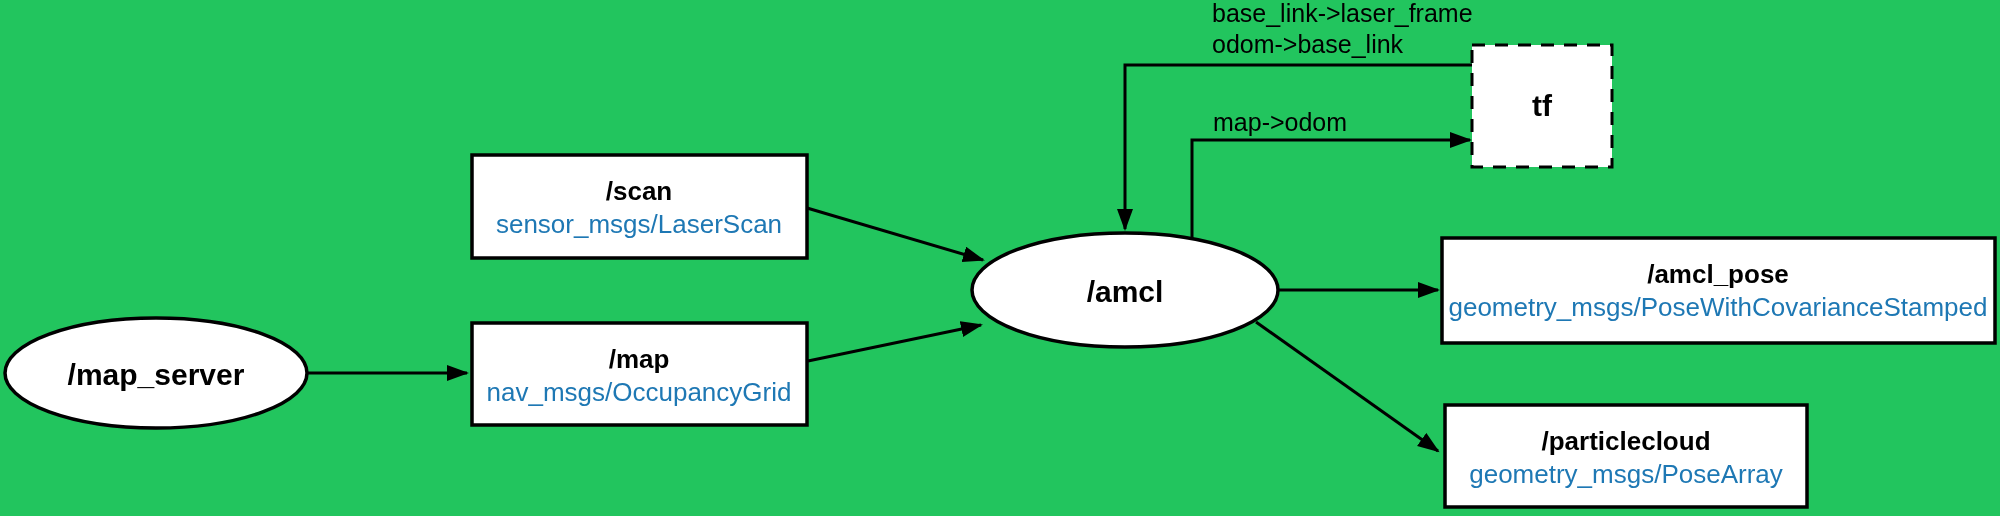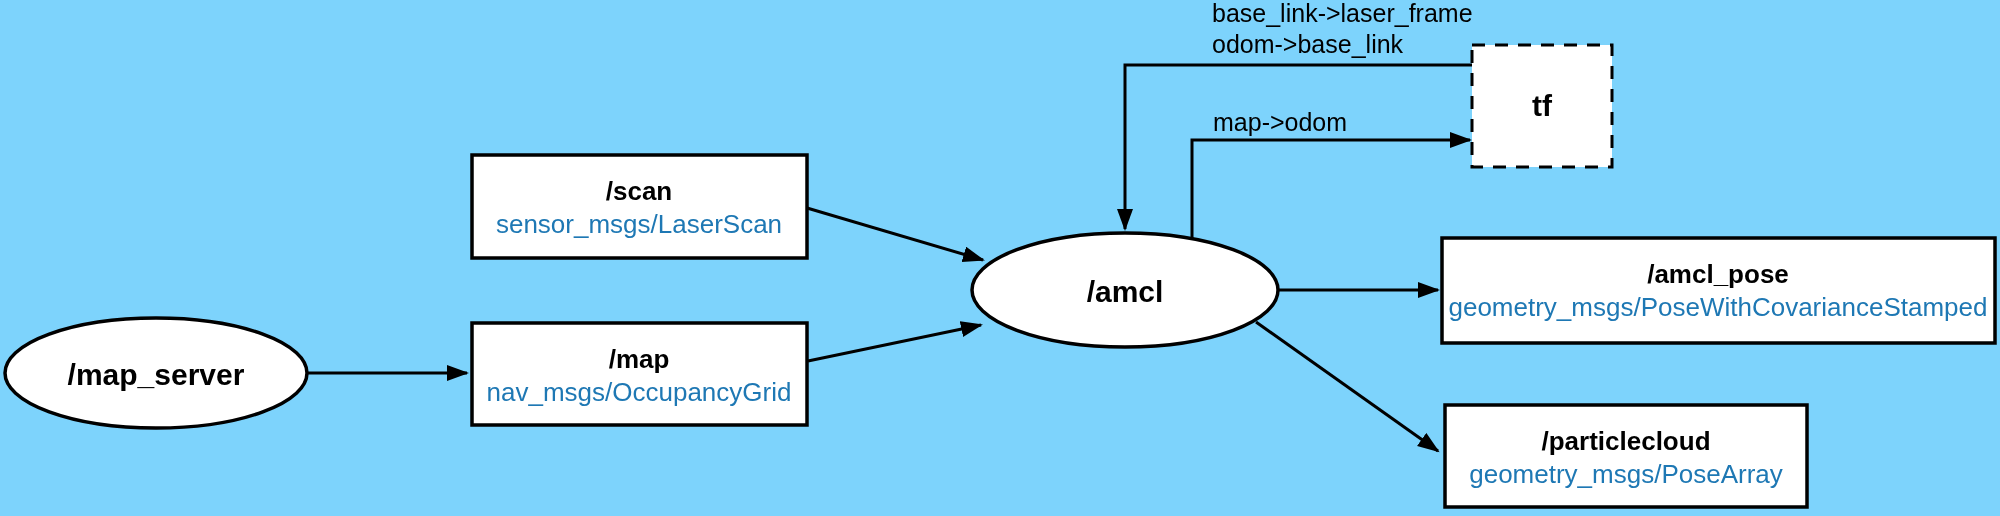--- a/index.html
+++ b/index.html
@@ -4,21 +4,21 @@
 <style>
   html, body {
     margin: 0;
     padding: 0;
     background: #ffffff;
   }
   .canvas {
     position: relative;
     width: 2000px;
     height: 516px;
-    background: #7dd3fc;
+    background: #22c55e;
     font-family: "Liberation Sans", sans-serif;
   }
   svg text {
     font-family: "Liberation Sans", sans-serif;
     fill: #000000;
   }
   .node-label {
     font-size: 30px;
     font-weight: bold;
     text-anchor: middle;

